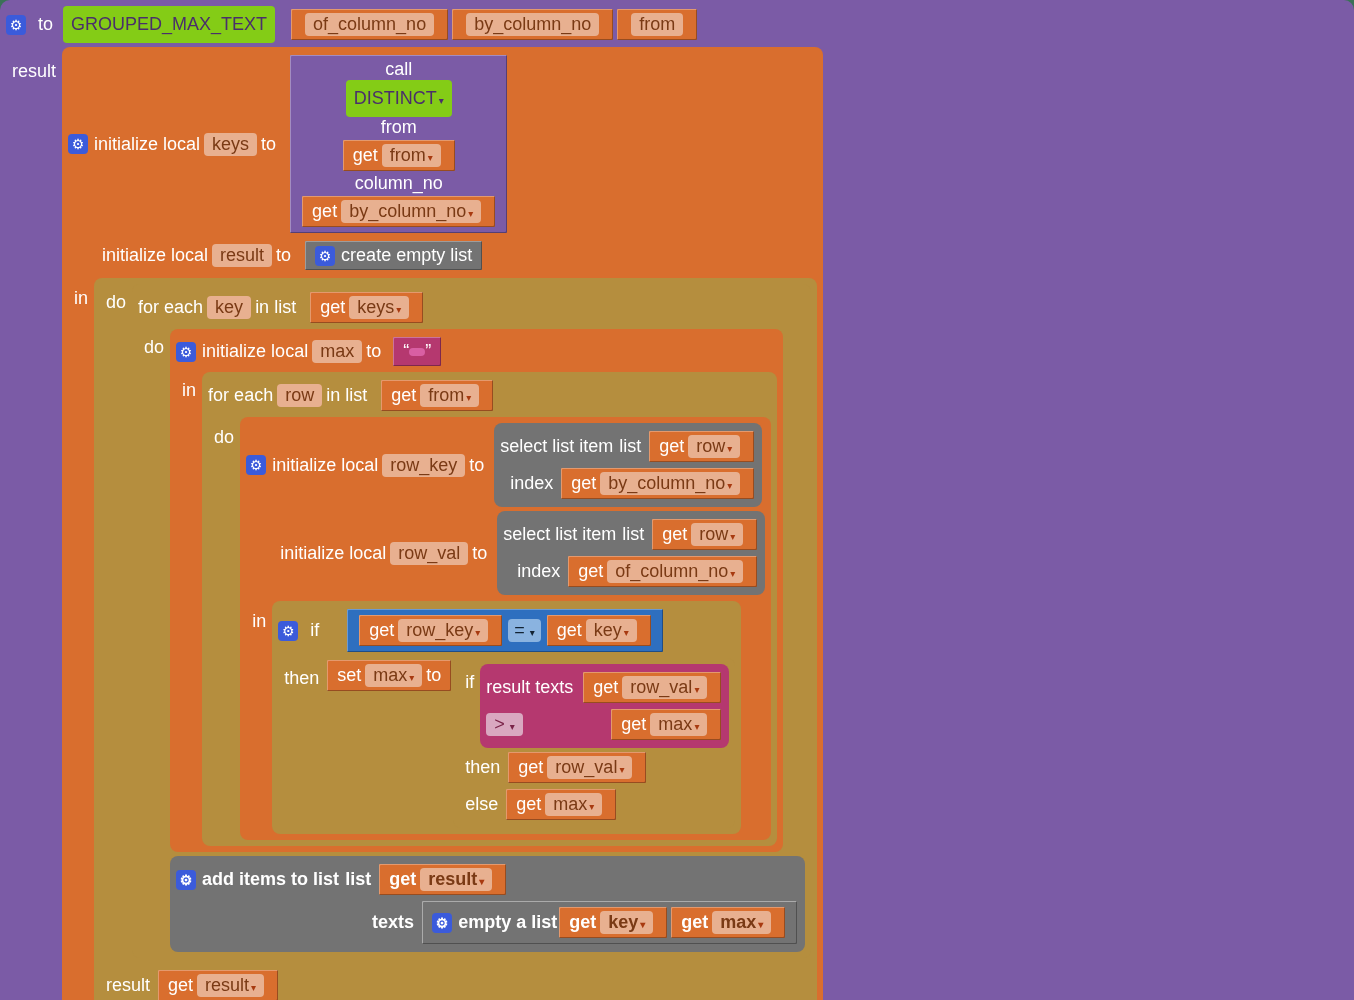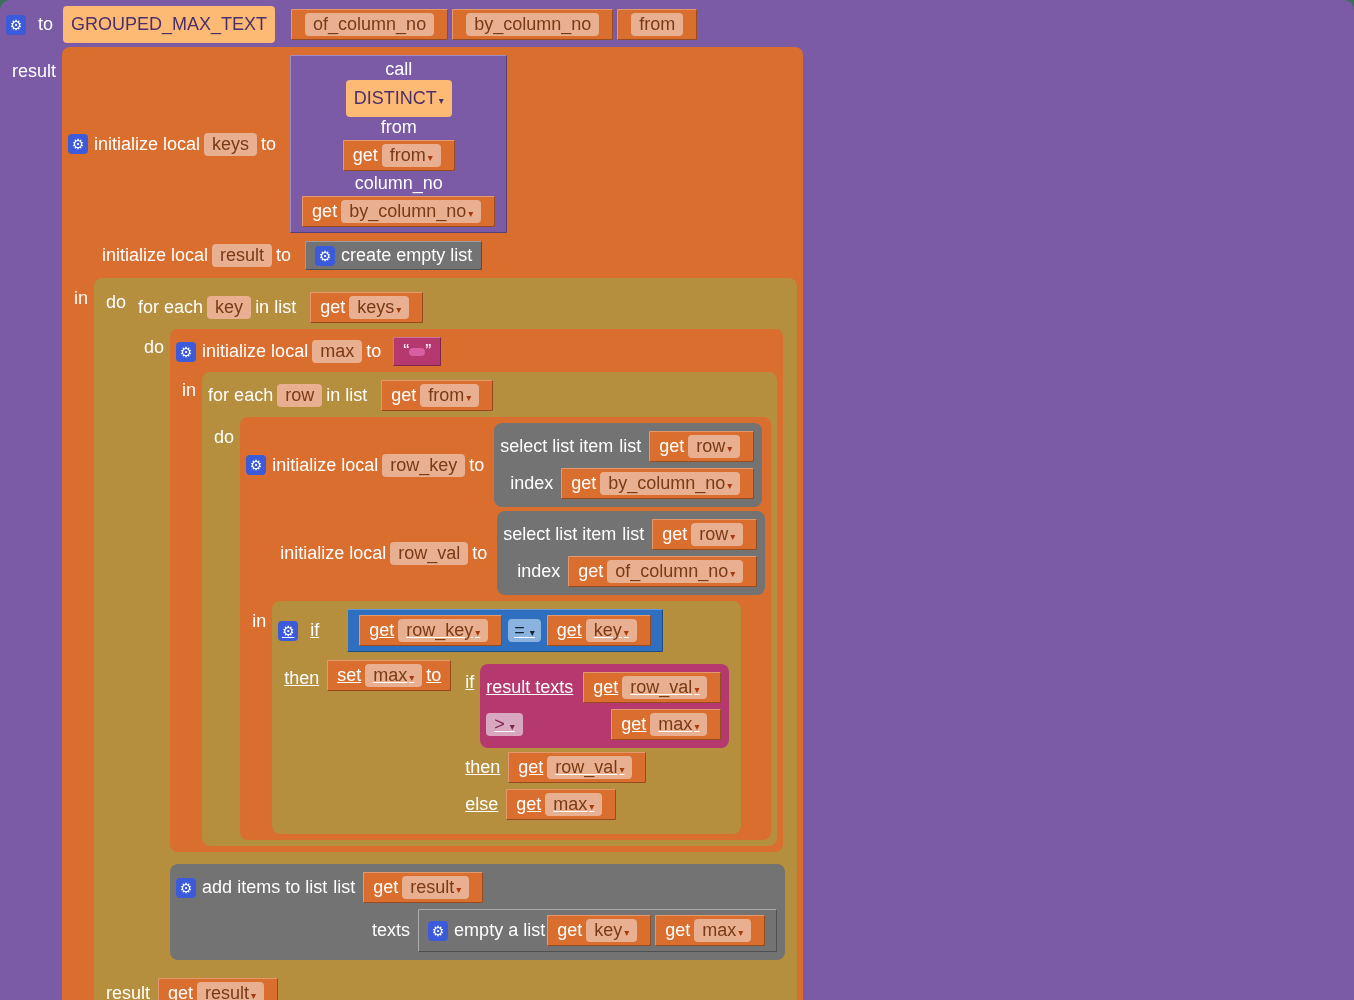--- a/index.html
+++ b/index.html
@@ -28,21 +28,21 @@
   .magenta{ background: #b5386f; }
   .navy   { background: #2e6fbf; }
   .slot {
     background: #e8b090;
     color: #7a3a15;
     border-radius: 4px;
     padding: 1px 8px;
     margin: 0 4px;
   }
   .slot-purple {
-    background: #fdba74;
+    background: #84cc16;
     color: #4a2f6b;
     border-radius: 4px;
     padding: 8px 8px;
     margin: 0 4px;
   }
   .gear {
     width: 20px;
     height: 20px;
     background: #3b5bdb;
     border-radius: 4px;
@@ -245,21 +245,21 @@
                                     <span>get</span>
                                     <span class="slot"><span>of_column_no</span><span class="dd">▾</span></span>
                                   </span>
                                 </div>
                               </div>
                             </div>
 
                             <div class="row" style="align-items:flex-start;margin-top:6px;">
                               <span class="lbl vtop" style="margin-top:10px">in</span>
 
-                              <div class="col wrap olive" style="border-radius:8px;text-decoration:underline;">
+                              <div class="col wrap olive" style="border-radius:8px;">
                                 <div class="row">
                                   <span class="gear"></span>
                                   <span class="lbl">if</span>
                                   <span style="width:20px"></span>
                                   <span class="block navy">
                                     <span class="block orange">
                                       <span>get</span>
                                       <span class="slot"><span>row_key</span><span class="dd">▾</span></span>
                                     </span>
                                     <span style="background:#8ab3e0;color:#123;border-radius:4px;padding:1px 6px;margin:0 4px;"><span>=</span> <span style="font-size:10px">▾</span></span>
@@ -318,21 +318,21 @@
                                   </div>
                                 </div>
                               </div>
                             </div>
                           </div>
                         </div>
                       </div>
                     </div>
                   </div>
 
-                  <div class="col wrap blue" style="border-radius:8px;margin-top:12px;">
+                  <div class="col wrap blue" style="border-radius:8px;margin-top:4px;font-weight:bold;">
                     <div class="row">
                       <span class="gear"></span>
                       <span>add items to list</span>
                       <span class="lbl">list</span>
                       <span class="block orange">
                         <span>get</span>
                         <span class="slot"><span>result</span><span class="dd">▾</span></span>
                       </span>
                     </div>
                     <div class="row" style="justify-content:flex-start;margin-top:2px;margin-left:190px;">

